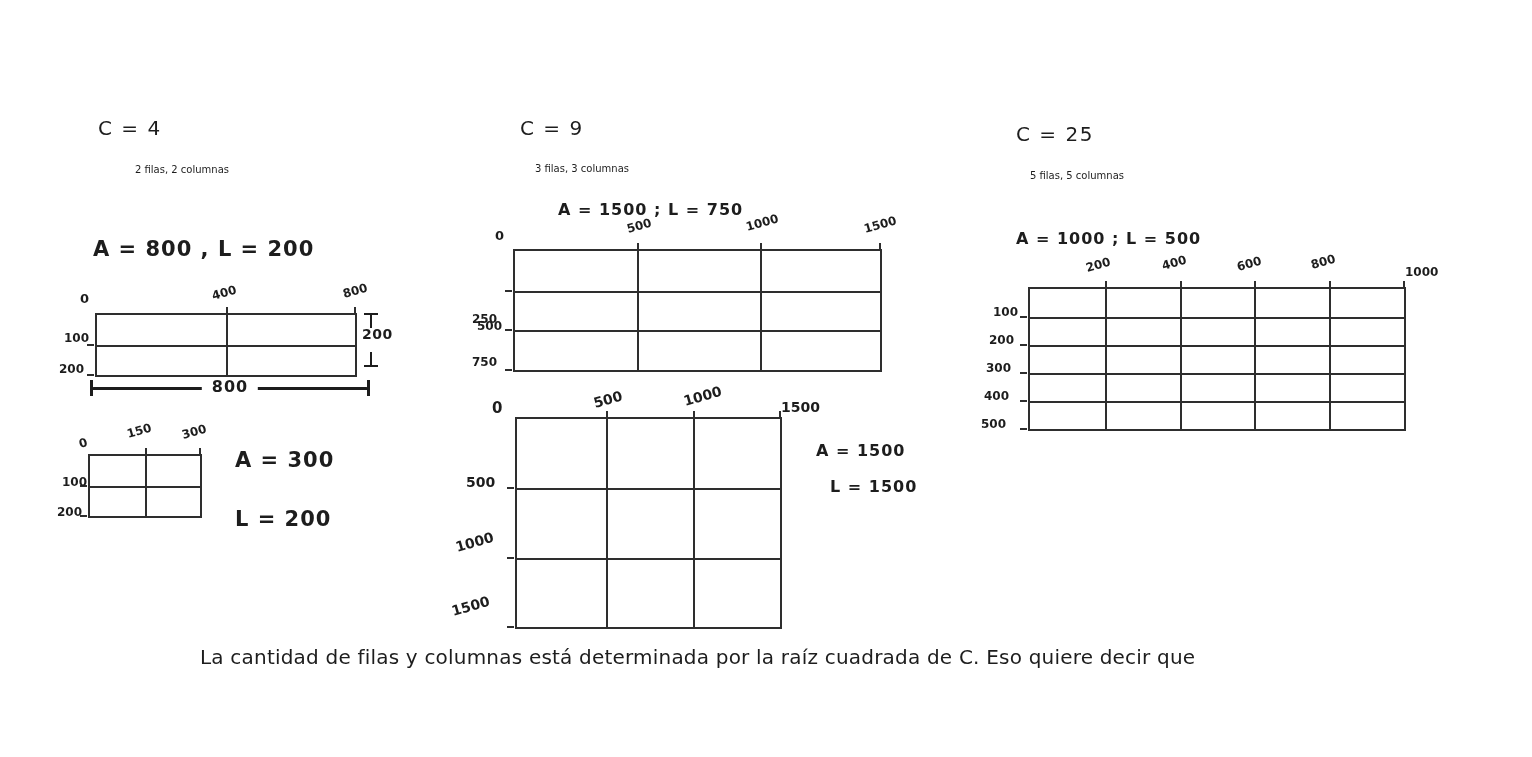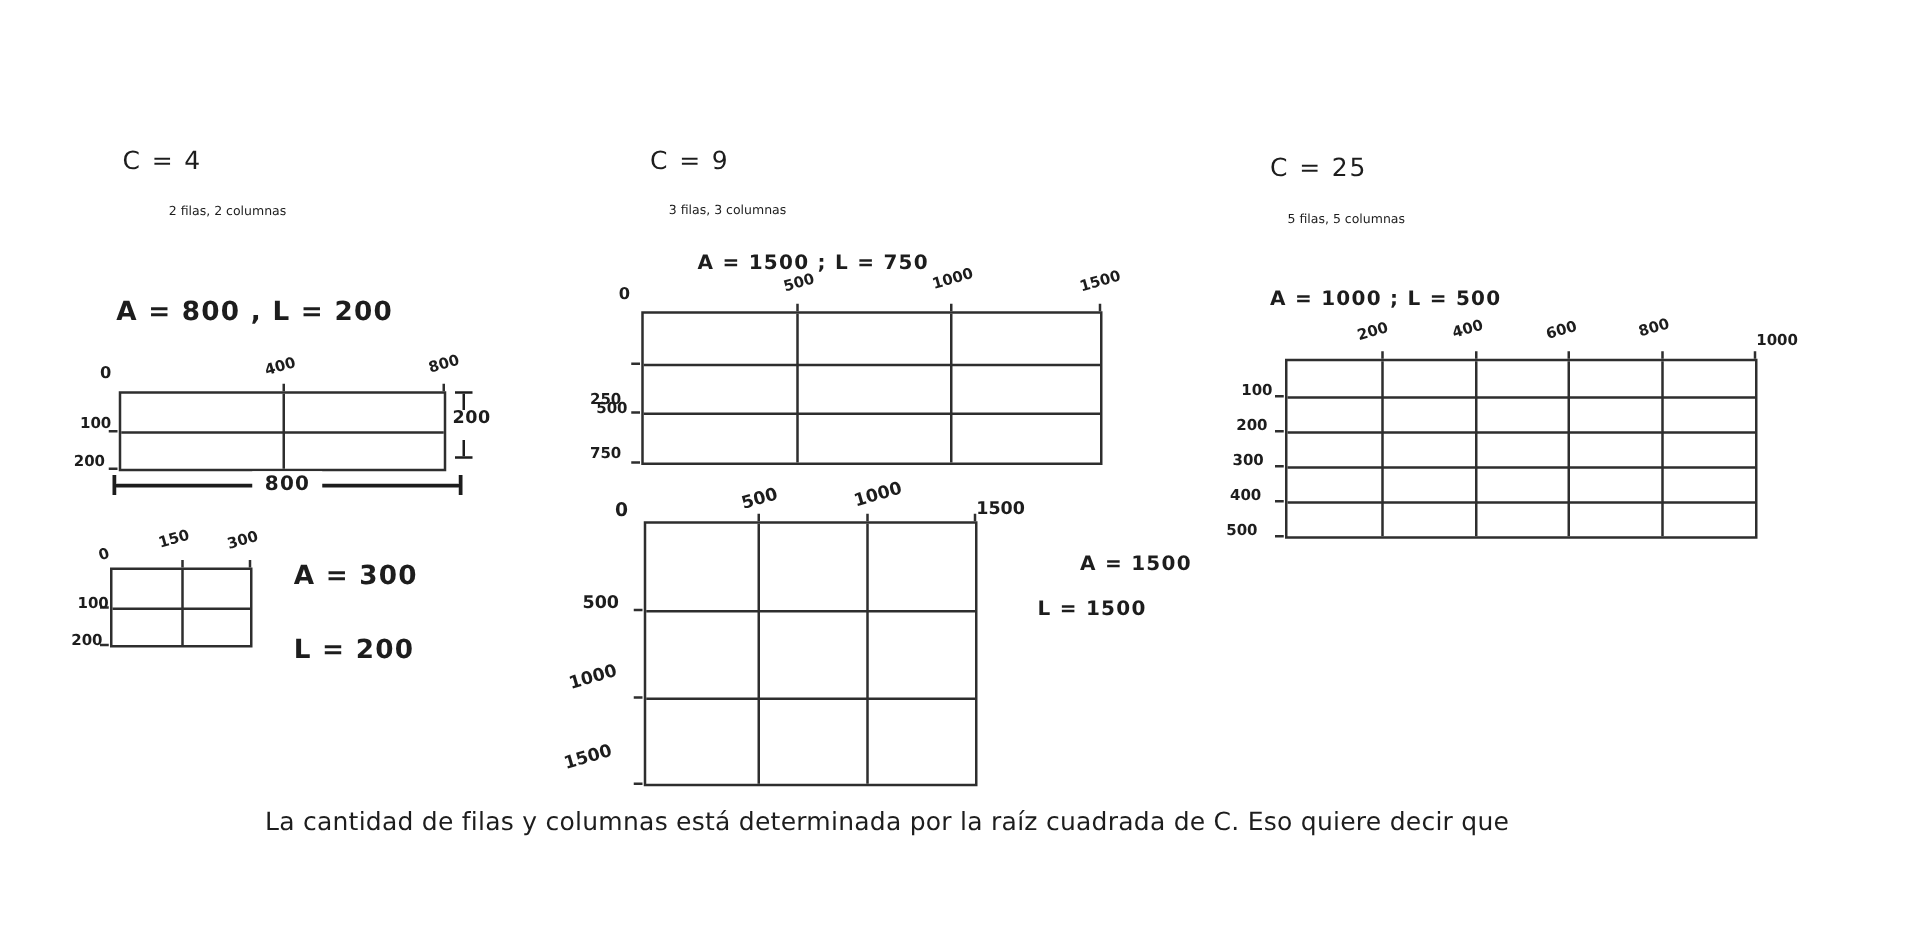--- a/index.html
+++ b/index.html
@@ -6,21 +6,21 @@
   .canvas{
     position:relative;width:1532px;height:757px;background:#ffffff;
     font-family:"DejaVu Sans",sans-serif;color:#1d1d1d;overflow:hidden;
   }
   .t{position:absolute;white-space:nowrap;}
   .title{font-size:20px;letter-spacing:.3px;}
   .heading{font-size:20px;letter-spacing:1.5px;}
   .sub{font-size:10px;}
   .al{font-size:21px;font-weight:bold;letter-spacing:1px;}
   .al2{font-size:16px;font-weight:bold;letter-spacing:1px;}
-  .footer-line{font-size:20px;letter-spacing:.2px;margin-left:12px;}
+  .footer-line{font-size:20px;letter-spacing:.2px;}
   .grid{position:absolute;border:2px solid #2e2e2e;}
   .vl{position:absolute;top:0;bottom:0;width:2px;background:#2e2e2e;}
   .hl{position:absolute;left:0;right:0;height:2px;background:#2e2e2e;}
   .tmT{position:absolute;width:2px;height:6px;background:#2e2e2e;top:-8px;}
   .tmL{position:absolute;width:7px;height:2px;background:#2e2e2e;left:-10px;margin-top:-1px;}
   .tick{position:absolute;font-size:12px;font-weight:bold;white-space:nowrap;}
   .tick-lg{font-size:14px;}
   .tilt{transform:rotate(-16deg);transform-origin:left bottom;}
   .dim{position:absolute;background:#1d1d1d;}
   .dimh-line{position:absolute;height:3px;background:#1d1d1d;border-radius:2px;}
@@ -121,21 +121,21 @@
       <div class="tmL" style="top:66.6%;"></div>
       <div class="tmL" style="top:100%;"></div>
     </div>
     <span class="tick tick-lg" style="left:492px;top:399px;font-size:15px;">0</span>
     <span class="tick tick-lg tilt" style="left:596px;top:395px;">500</span>
     <span class="tick tick-lg tilt" style="left:686px;top:393px;">1000</span>
     <span class="tick tick-lg" style="left:781px;top:399px;">1500</span>
     <span class="tick tick-lg" style="left:466px;top:474px;">500</span>
     <span class="tick tick-lg tilt" style="left:458px;top:539px;">1000</span>
     <span class="tick tick-lg tilt" style="left:454px;top:603px;">1500</span>
-    <div class="t al2" style="left:864px;top:441px;">A = 1500</div>
+    <div class="t al2" style="left:816px;top:441px;">A = 1500</div>
     <div class="t al2" style="left:830px;top:477px;">L = 1500</div>
   </div>
 
   <div>
     <div class="t heading" style="left:1016px;top:122px;">C = 25</div>
     <div class="t sub" style="left:1030px;top:170px;">5 filas, 5 columnas</div>
     <div class="t al2" style="left:1016px;top:229px;">A = 1000  ;  L = 500</div>
 
     <div class="grid" style="left:1028px;top:287px;width:374px;height:140px;">
       <div class="vl" style="left:20%;"></div>

